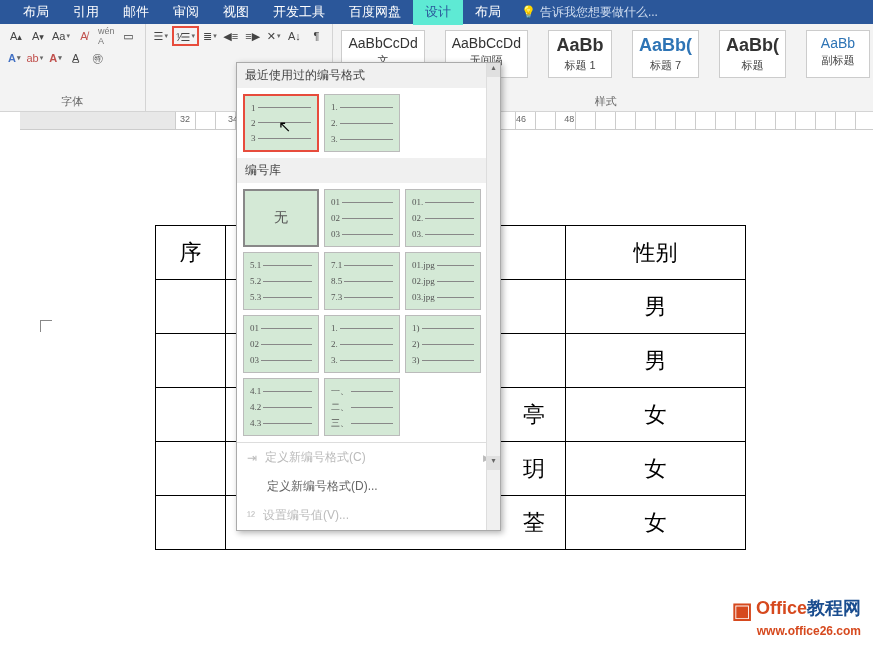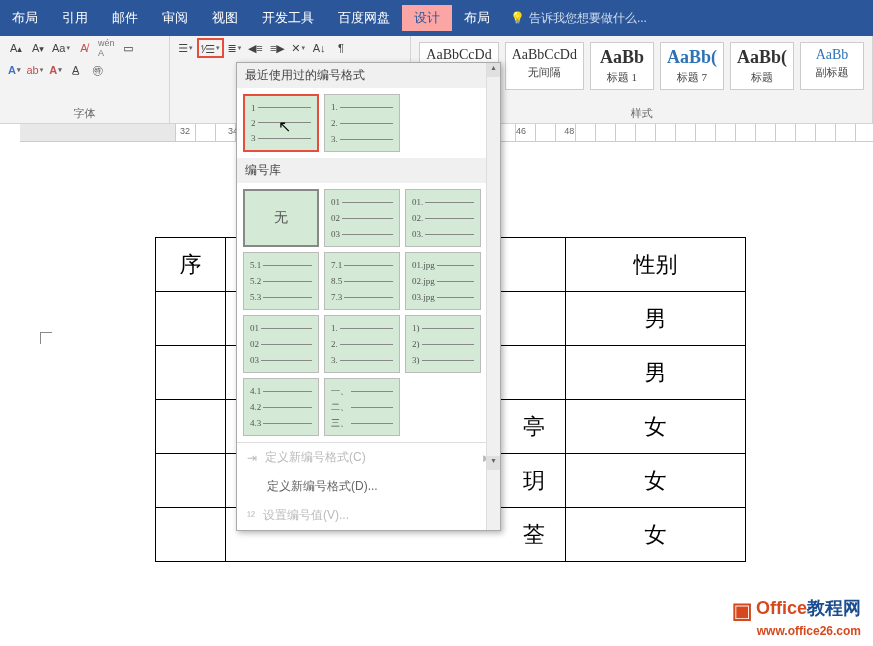--- a/index.html
+++ b/index.html
@@ -1,35 +1,35 @@
 <!DOCTYPE html>
 <html><head>
   <meta charset="utf-8">
   <style>
     * { margin: 0; padding: 0; box-sizing: border-box; }
     body { font-family: "Microsoft YaHei", SimSun, sans-serif; font-size: 12px; background: #fff; overflow: hidden; width: 873px; height: 646px; position: relative; }
     
-    .ribbon-tabs { background: #2b579a; height: 36px; display: flex; align-items: center; padding-left: 0; }
+    .ribbon-tabs { background: #2b579a; height: 24px; display: flex; align-items: center; padding-left: 11px; }
     .ribbon-tab { color: #fff; padding: 4px 12px; cursor: pointer; font-size: 13px; }
-    .ribbon-tab.active { background: #fca5a5; color: #2b579a; }
+    .ribbon-tab.active { background: #5eead4; color: #2b579a; }
     .tell-me { display: flex; align-items: center; color: #d0ddf0; margin-left: 8px; font-size: 12px; }
     .tell-me .bulb { margin-right: 4px; }
     
     .ribbon-toolbar { background: #f3f3f3; border-bottom: 1px solid #d4d4d4; height: 88px; display: flex; }
     .ribbon-group { border-right: 1px solid #d4d4d4; padding: 2px 6px 0; display: flex; flex-direction: column; justify-content: space-between; }
     .ribbon-group-label { text-align: center; color: #666; font-size: 11px; padding: 2px 0; }
     .ribbon-buttons { display: flex; flex-direction: column; gap: 2px; }
     .btn-row { display: flex; gap: 2px; align-items: center; }
     .tb-btn { width: 20px; height: 20px; display: flex; align-items: center; justify-content: center; color: #444; cursor: pointer; font-size: 11px; }
     .tb-btn.wide { width: auto; padding: 0 2px; }
     .dd-arrow { font-size: 7px; color: #666; margin-left: 1px; }
     
     .highlight-red { border: 2px solid #e74c3c; }
     
-    .styles-gallery { display: flex; padding: 4px 2px 0; gap: 6px; font-family: Liberation Serif, serif; }
+    .styles-gallery { display: flex; padding: 4px 2px 0; gap: 20px; }
     .style-item { border: 1px solid #ccc; padding: 4px 6px; text-align: center; background: #fff; cursor: pointer; min-width: 64px; }
     .style-preview { font-size: 14px; color: #333; }
     .style-preview.bold { font-weight: bold; font-size: 18px; }
     .style-preview.blue { color: #2e74b5; }
     .style-name { font-size: 11px; color: #444; margin-top: 2px; }
     
     .ruler-area { background: #fff; height: 18px; border-bottom: 1px solid #ccc; display: flex; margin-left: 20px; }
     .ruler-left { width: 155px; background: #e8e8e8; }
     .ruler { flex: 1; background: linear-gradient(to right, #ccc 0, #ccc 1px, #fff 1px, #fff 20px); background-size: 20px 100%; position: relative; font-size: 9px; color: #666; }
     .ruler-marks { position: absolute; top: 2px; left: 5px; display: flex; gap: 38px; }

